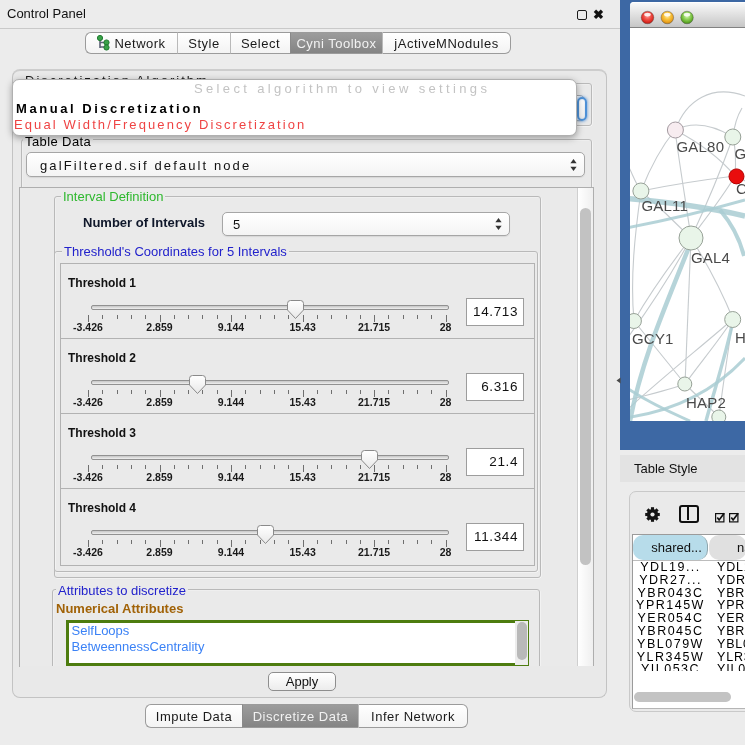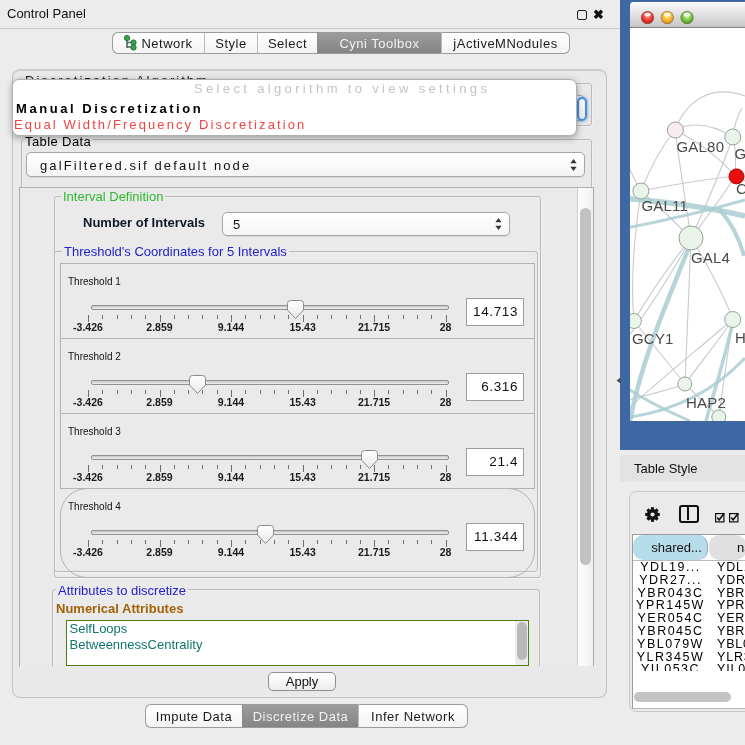--- a/index.html
+++ b/index.html
@@ -32,29 +32,29 @@
 .combo .txt { position:absolute; left:13px; top:50%; transform:translateY(-50%); white-space:nowrap; letter-spacing:2.1px; }
 .combo svg { position:absolute; right:7px; top:50%; transform:translateY(-50%); }
 
 
 #scrollpane { left:19px; top:187px; width:575px; height:480px; background:#eaeaea; border:1px solid #aeaeae; overflow:hidden; }
 #vtrack { left:577px; top:188px; width:16px; height:478px; background:linear-gradient(to right,#ffffff,#efefef); border-left:1px solid #cfcfcf; }
 #vthumb { left:580px; top:208px; width:11px; height:357px; background:#c2c2c2; border-radius:5.5px; }
 
 
 .thpanel { position:absolute; left:60px; width:475px; border:1px solid #b2b2b2; }
-.thpanel .lbl { position:absolute; left:7px; top:12px; font-size:10px; font-weight:normal; color:#111; }
+.thpanel .lbl { position:absolute; left:7px; top:12px; font-size:12px; font-weight:bold; color:#111; }
 .track { position:absolute; left:30px; top:41px; width:358px; height:5px; background:linear-gradient(#c6c6c6,#efefef); border:1px solid #919191; border-radius:2px; }
 .thumb { position:absolute; top:36px; width:17px; height:19px; }
 .vbox { position:absolute; left:405px; top:34px; width:58px; height:28px; background:#fff; border:1px solid #9d9d9d; font-size:13.5px; letter-spacing:0.6px; color:#111; text-align:right; line-height:26px; padding-right:5px; }
 .tick { position:absolute; width:1px; background:#6f6f6f; }
 .tlabel { position:absolute; top:57px; font-size:10.5px; font-weight:bold; color:#1a1a1a; transform:translateX(-50%); }
 
 
-#numlist { left:66px; top:620px; width:463px; height:46px; background:#fff; border:1px solid #4d7c0f; font-size:13px; color:#0f766e; overflow:hidden; }
+#numlist { left:66px; top:620px; width:463px; height:46px; background:#fff; border:3px solid #4d7c0f; font-size:13px; color:#3b82f6; overflow:hidden; }
 #numlist div { padding-left:2.5px; height:16.3px; line-height:16.3px; }
 #listthumb { left:517px; top:622px; width:10px; height:38px; background:#b9b9b9; border-radius:5px; }
 
 
 #popup { left:12px; top:79px; width:565px; height:57px; background:#fff; border:1px solid #b0b0b0; border-radius:7px; box-shadow:0 2px 7px rgba(0,0,0,.35); z-index:50; }
 #popup .hint { position:absolute; left:181px; top:1px; font-size:13px; letter-spacing:3.35px; color:#c3c3c3; }
 #popup .it1 { position:absolute; left:3px; top:21px; font-size:13px; font-weight:bold; letter-spacing:2.55px; color:#000; }
 #popup .it2 { position:absolute; left:1px; top:36.5px; font-size:13px; letter-spacing:2.1px; color:#ef4444; }
 
 
@@ -80,29 +80,29 @@
 </head>
 <body>
 
 <div id="titlebar" class="abs">
     <span class="t">Control Panel</span>
   </div>
 <div id="floatbtn" class="abs"></div>
 <div id="closebtn" class="abs">✖</div>
 
 <div class="seg" style="left:85px; top:32px;">
-  <div class="s first" style="width:92px;margin-left:27px;"><svg width="13" height="16" viewBox="0 0 13 16" style="margin-right:4px;">
+  <div class="s first" style="width:92px;"><svg width="13" height="16" viewBox="0 0 13 16" style="margin-right:4px;">
         <path d="M3 4 L3 13 M3 7.5 L8 7.5 M3 12 L8 12" stroke="#5a6273" stroke-width="1.6" fill="none"></path>
         <circle cx="3" cy="3" r="2.6" fill="#3aa349" stroke="#1f7a2f"></circle>
         <circle cx="9.5" cy="7.5" r="2.6" fill="#3aa349" stroke="#1f7a2f"></circle>
         <circle cx="9.5" cy="12.5" r="2.6" fill="#3aa349" stroke="#1f7a2f"></circle>
       </svg>Network</div>
   <div class="s mid" style="width:53px;">Style</div>
   <div class="s mid" style="width:60px;">Select</div>
-  <div class="s sel" style="width:124px;">Cyni Toolbox</div>
+  <div class="s sel" style="width:92px;">Cyni Toolbox</div>
   <div class="s mid last" style="width:129px;">jActiveMNodules</div>
 </div>
 
 <div id="mainpanel" class="abs"></div>
 
 <div class="groupbox" style="left:21px; top:83px; width:571px; height:43px;"></div>
 <div class="gtitle" style="left:23px; top:73px; background:#e9e9e9; letter-spacing:2px; color:#1a1a1a;">Discretization Algorithm</div>
 <div class="combo" style="left:26px; top:95px; width:559px; height:26px;">
   <svg width="7" height="12" viewBox="0 0 7 12">
       <path d="M3.5 0 L6.6 4.2 L0.4 4.2 Z" fill="#333"></path>
@@ -272,21 +272,21 @@
         <defs>
           <linearGradient id="tg2" x1="0" y1="0" x2="0" y2="1">
             <stop offset="0" stop-color="#ffffff"></stop>
             <stop offset="1" stop-color="#e8e8e8"></stop>
           </linearGradient>
         </defs>
         <path d="M3.5 0.5 L13.5 0.5 Q16.5 0.5 16.5 3.5 L16.5 10 L8.5 18.5 L0.5 10 L0.5 3.5 Q0.5 0.5 3.5 0.5 Z" fill="url(#tg2)" stroke="#8a8a8a"></path>
       </svg>
       <div class="vbox">21.4</div>
     </div>
-    <div class="thpanel abs" style="top:488px; height:90px;border-radius:27px;">
+    <div class="thpanel abs" style="top:488px; height:78px;">
       <div class="lbl">Threshold 4</div>
       <div class="track"></div>
       <div class="tick" style="left:27.0px; top:51px; height:7px;"></div>
       <div class="tick" style="left:41.3px; top:51px; height:4px;"></div>
       <div class="tick" style="left:55.6px; top:51px; height:4px;"></div>
       <div class="tick" style="left:69.9px; top:51px; height:4px;"></div>
       <div class="tick" style="left:84.2px; top:51px; height:4px;"></div>
       <div class="tick" style="left:98.5px; top:51px; height:7px;"></div>
       <div class="tick" style="left:112.8px; top:51px; height:4px;"></div>
       <div class="tick" style="left:127.1px; top:51px; height:4px;"></div>

